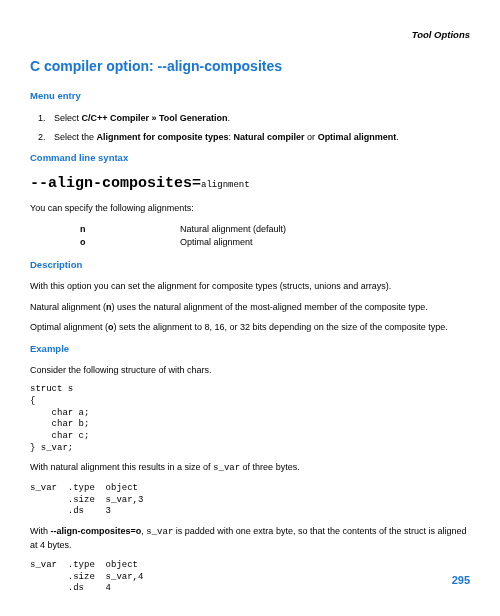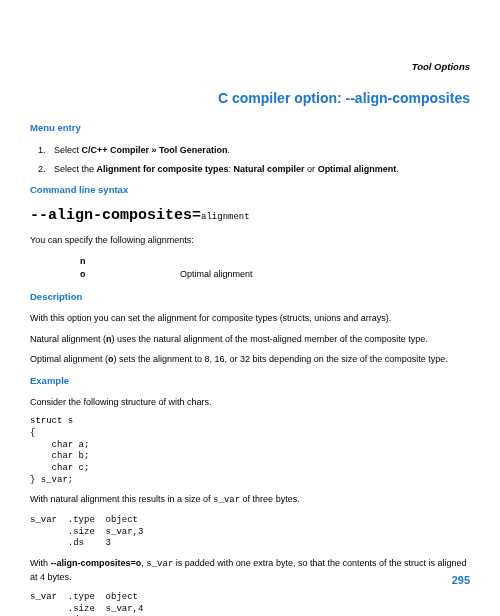--- a/index.html
+++ b/index.html
@@ -12,28 +12,26 @@
       font-size: 9px;
       line-height: 1.5;
       color: #000;
     }
     .header-right {
       text-align: right;
       font-weight: bold;
       font-style: italic;
       font-size: 9.5px;
       margin-bottom: 14px;
-      margin-top: 32px;
     }
     h1 {
       color: #1976d2;
       font-size: 14px;
       font-weight: bold;
       margin-bottom: 12px;
-      text-align: right;
     }
     h2 {
       color: #1976d2;
       font-size: 9.5px;
       font-weight: bold;
       margin-bottom: 8px;
     }
     ol {
       margin-left: 18px;
       margin-bottom: 6px;
@@ -110,20 +108,21 @@
 </ol>
 
 <h2>Command line syntax</h2>
 <p>
   <span class="mono-bold">--align-composites=</span><span class="mono-italic">alignment</span>
 </p>
 <p>You can specify the following alignments:</p>
 <div class="align-table">
   <div class="align-row">
     <div class="align-key">n</div>
+    <div class="align-val">Natural alignment (default)</div>
   </div>
   <div class="align-row">
     <div class="align-key">o</div>
     <div class="align-val">Optimal alignment</div>
   </div>
 </div>
 
 <h2>Description</h2>
 <p>With this option you can set the alignment for composite types (structs, unions and arrays).</p>
 <p>

